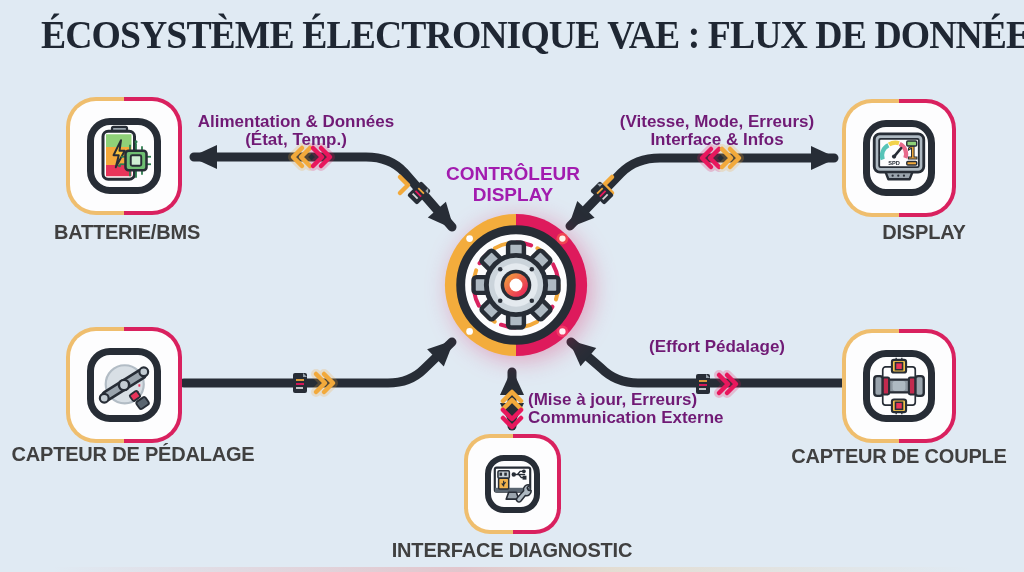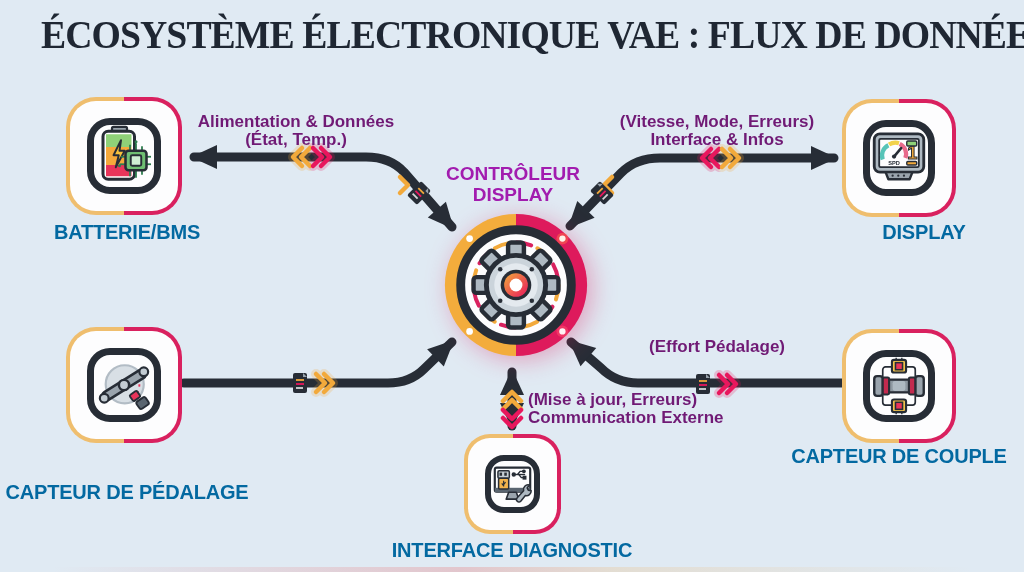--- a/index.html
+++ b/index.html
@@ -16,21 +16,21 @@
 
   
   .node{position:absolute;}
   .ring{width:100%;height:100%;border-radius:30px;padding:4px;box-sizing:border-box;
         background:linear-gradient(90deg,#EFBE6E 0 50%,#D9215F 50% 100%);}
   .gap{width:100%;height:100%;border-radius:26px;background:#FDFDFE;padding:17px;box-sizing:border-box;}
   .face{width:100%;height:100%;border-radius:23px;background:#FDFDFE;border:7px solid #272D36;
         box-sizing:border-box;display:flex;align-items:center;justify-content:center;}
 
   .node-label{position:absolute;transform:translateX(-50%);white-space:nowrap;
-              font-weight:800;font-size:20px;letter-spacing:-.2px;color:#0369a1;}
+              font-weight:800;font-size:20px;letter-spacing:-.2px;color:#404040;}
 
   .hub-label{position:absolute;transform:translateX(-50%);white-space:nowrap;text-align:center;
              font-weight:800;font-size:19px;color:#a21caf;line-height:21px;}
 
   .edge-label{position:absolute;text-align:center;transform:translateX(-50%);
               font-weight:600;font-size:17px;line-height:18px;color:#701a75;white-space:nowrap;}
   .edge-label.left-aligned{transform:none;text-align:left;}
 
   .hub{position:absolute;left:437px;top:206px;filter:drop-shadow(5px 4px 12px rgba(222,26,92,.35));}
 
@@ -248,21 +248,21 @@
           <rect x="50" y="51" width="12" height="10" rx="2" fill="#E8345A" stroke="#272D36" stroke-width="2.6"></rect>
         </g>
         <g transform="rotate(-35 66 66)">
           <rect x="59" y="60" width="15" height="12" rx="3" fill="#5A6570" stroke="#272D36" stroke-width="2.6"></rect>
         </g>
       </svg>
     </div>
         </div>
       </div>
   </div>
-  <div class="node-label" style="left:127px;top:443px;margin-top:38px;">CAPTEUR DE PÉDALAGE</div>
+  <div class="node-label" style="left:133px;top:443px;">CAPTEUR DE PÉDALAGE</div>
 
   <div class="node" style="left:842px;top:329px;width:114px;height:114px;">
     <div class="ring">
         <div class="gap">
           <div class="face">
       <svg width="82" height="82" viewBox="0 0 82 82">
         <rect x="18" y="14" width="46" height="54" rx="4" fill="none" stroke="#272D36" stroke-width="2.4"></rect>
         <rect x="18" y="32" width="46" height="18" rx="4" fill="#8D97A1" stroke="#272D36" stroke-width="3.4"></rect>
         <rect x="6" y="27" width="12" height="28" rx="4" fill="#9AA4AD" stroke="#272D36" stroke-width="3.4"></rect>
         <rect x="64" y="27" width="12" height="28" rx="4" fill="#9AA4AD" stroke="#272D36" stroke-width="3.4"></rect>

